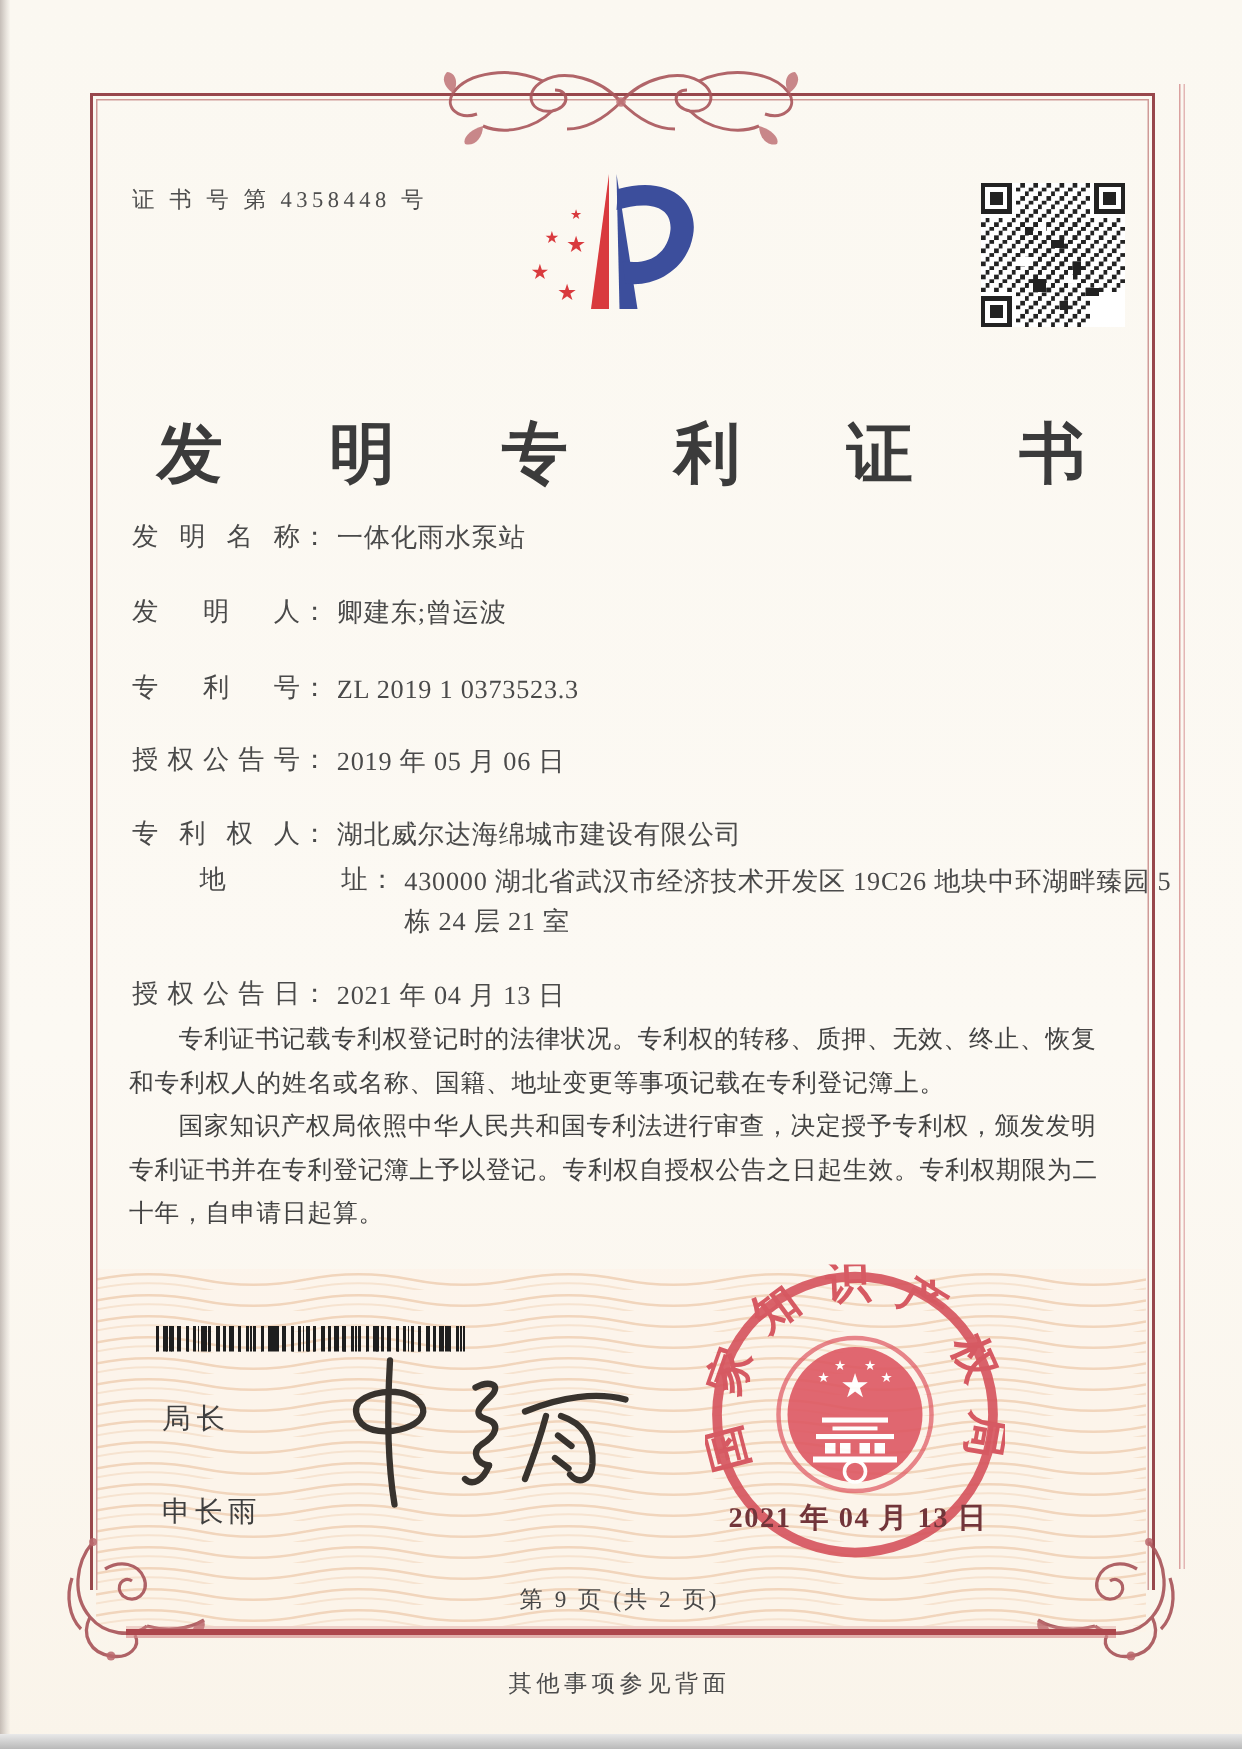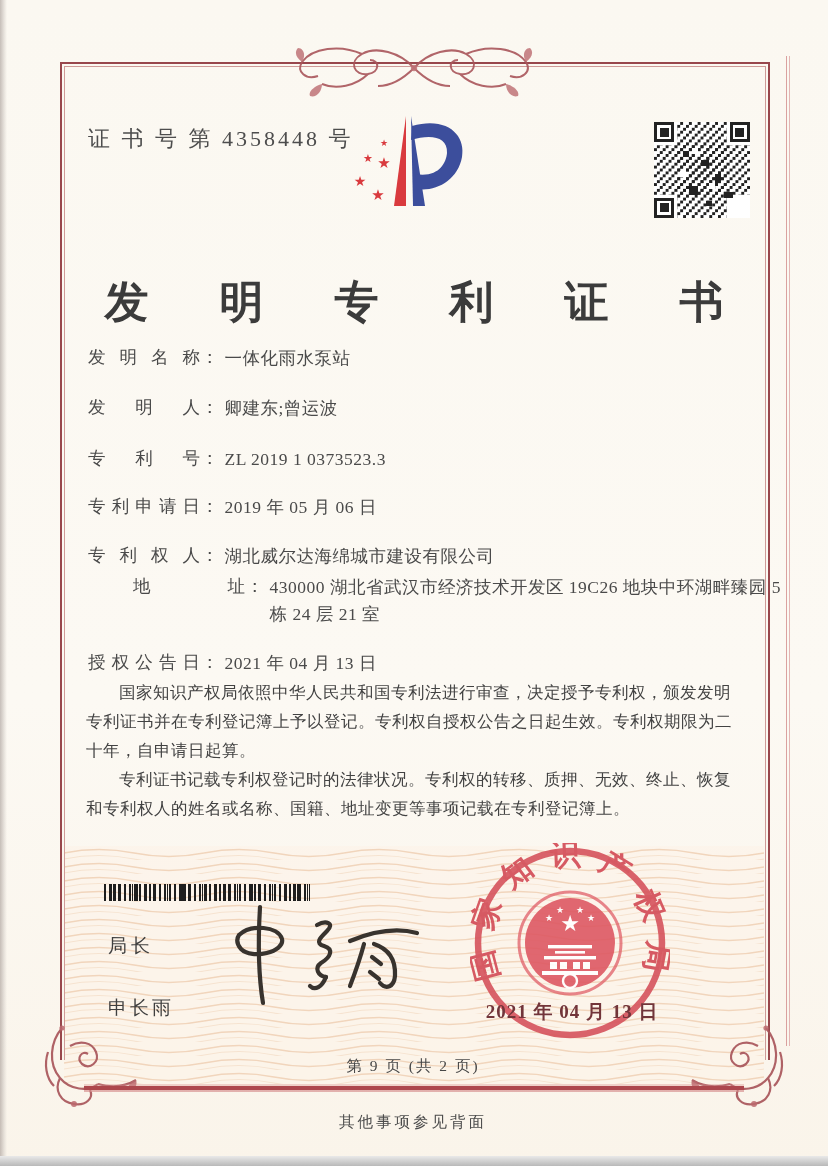--- a/index.html
+++ b/index.html
@@ -16,21 +16,21 @@
     border-left:1px solid #d08484;border-right:1px solid #dca0a0;opacity:.75;}
   
   .frame-outer{position:absolute;left:60px;top:62px;width:706px;height:996px;
     border-top:2px solid #98474c;border-left:2px solid #98474c;border-right:2px solid #98474c;}
   .frame-inner{position:absolute;left:2px;top:2px;right:2px;bottom:0;
     border-top:1px solid #cf9a97;border-left:1px solid #cf9a97;border-right:1px solid #cf9a97;}
   .bottom-rule{position:absolute;left:84px;top:1086px;width:660px;height:4px;
     background:#ad474d;box-shadow:0 2px 0 rgba(214,140,140,.65),0 -2px 0 rgba(214,140,140,.35);}
   .guilloche{position:absolute;left:64px;top:846px;width:700px;height:242px;}
   
-  .cert-no{position:absolute;left:88px;top:124px;font-size:22px;letter-spacing:3px;color:#4d4d4d;}
+  .cert-no{position:absolute;left:88px;top:124px;font-size:15px;letter-spacing:3px;color:#4d4d4d;}
   .logo{position:absolute;left:350px;top:102px;}
   .qr{position:absolute;left:654px;top:122px;}
   .title{position:absolute;left:63px;top:244px;width:702px;text-align:center;
     font-size:44px;font-weight:600;color:#3b3b3b;letter-spacing:30px;text-indent:30px;margin-top:29px;}
   
   .row{position:absolute;left:88px;width:670px;font-size:17.5px;color:#4a4a4a;}
   .flabel{display:inline-block;width:112px;text-align:justify;text-align-last:justify;vertical-align:top;}
   .colon{display:inline-block;margin:0 6px 0 1px;vertical-align:top;}
   .fvalue{display:inline-block;max-width:520px;vertical-align:top;line-height:27px;letter-spacing:.5px;}
   .grant-pair{display:inline-block;}
@@ -188,37 +188,37 @@
   <div class="row" style="top:345px;">
     <span class="flabel">发明名称</span><span class="colon">：</span><span class="fvalue">一体化雨水泵站</span>
   </div>
   <div class="row" style="top:395px;">
     <span class="flabel">发明人</span><span class="colon">：</span><span class="fvalue">卿建东;曾运波</span>
   </div>
   <div class="row" style="top:446px;">
     <span class="flabel">专利号</span><span class="colon">：</span><span class="fvalue">ZL 2019 1 0373523.3</span>
   </div>
   <div class="row" style="top:494px;">
-    <span class="flabel">专利申请日</span><span class="colon">：</span><span class="fvalue">2019 年 05 月 06 日</span>
+    <span class="flabel">授权公告号</span><span class="colon">：</span><span class="fvalue">2019 年 05 月 06 日</span>
   </div>
   <div class="row" style="top:543px;">
     <span class="flabel">专利权人</span><span class="colon">：</span><span class="fvalue">湖北威尔达海绵城市建设有限公司</span>
   </div>
   <div class="row" style="top:574px;margin-left:45px;">
     <span class="flabel">地址</span><span class="colon">：</span><span class="fvalue" style="width:520px;">430000 湖北省武汉市经济技术开发区 19C26 地块中环湖畔臻园 5 栋 24 层 21 室</span>
   </div>
   <div class="row" style="top:650px;">
     <span class="grant-pair">
       <span class="flabel">授权公告日</span><span class="colon">：</span><span class="fvalue">2021 年 04 月 13 日</span>
     </span>
   </div>
 
   <div class="body-text">
+    <p>专利证书记载专利权登记时的法律状况。专利权的转移、质押、无效、终止、恢复和专利权人的姓名或名称、国籍、地址变更等事项记载在专利登记簿上。</p>
     <p>国家知识产权局依照中华人民共和国专利法进行审查，决定授予专利权，颁发发明专利证书并在专利登记簿上予以登记。专利权自授权公告之日起生效。专利权期限为二十年，自申请日起算。</p>
-    <p>专利证书记载专利权登记时的法律状况。专利权的转移、质押、无效、终止、恢复和专利权人的姓名或名称、国籍、地址变更等事项记载在专利登记簿上。</p>
   </div>
 
   <div class="barcode"></div>
 
   <div class="director-title">局长</div>
   <div class="director-name">申长雨</div>
 
   <svg class="signature" width="198" height="108" viewBox="0 0 198 108">
     <g fill="none" stroke="#38332e" stroke-width="4.2" stroke-linecap="round">
       <path d="M36 8 C 34 42, 34 74, 39 104"></path>

